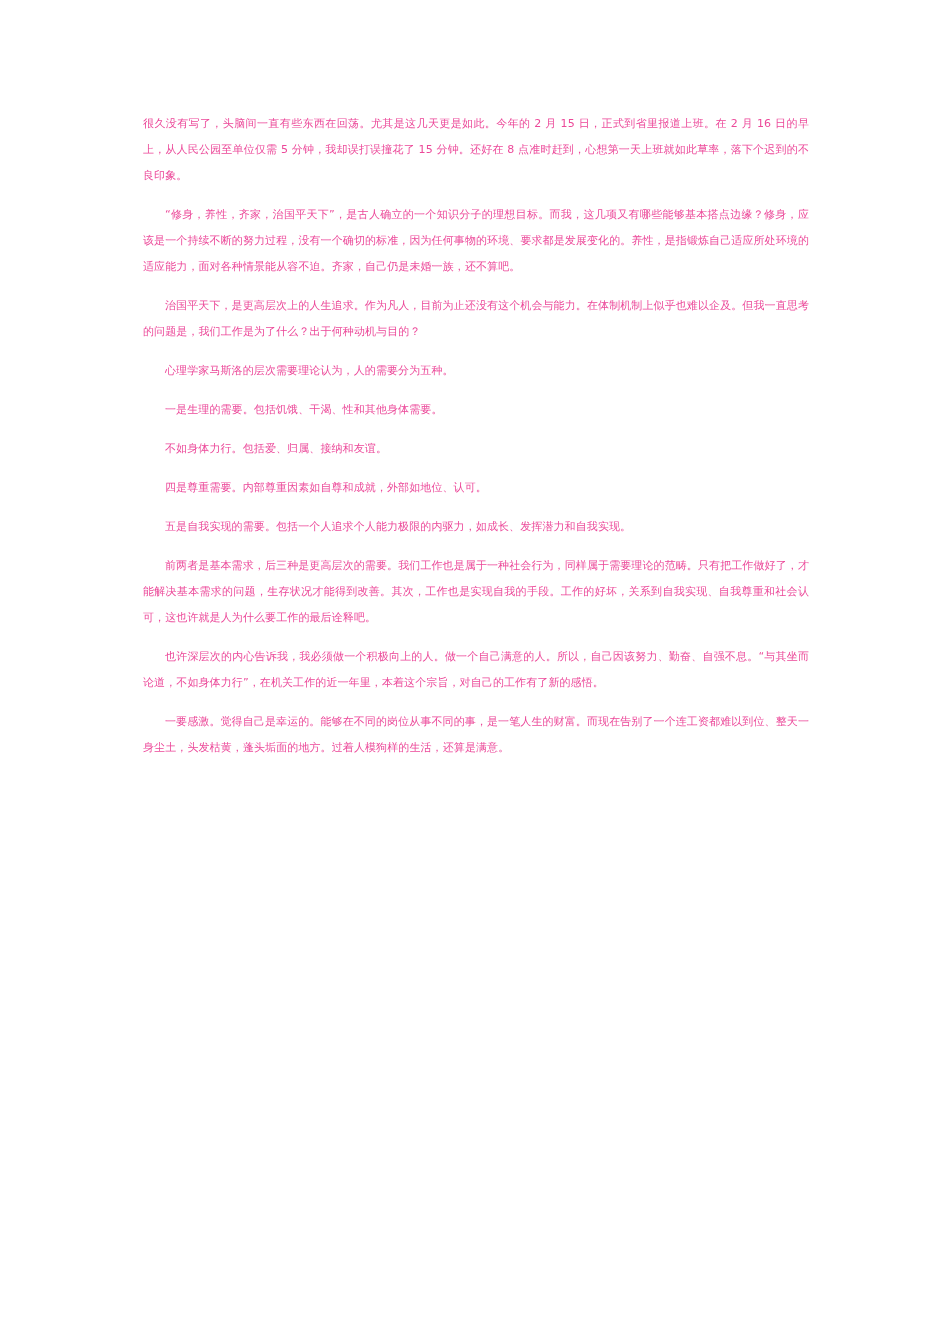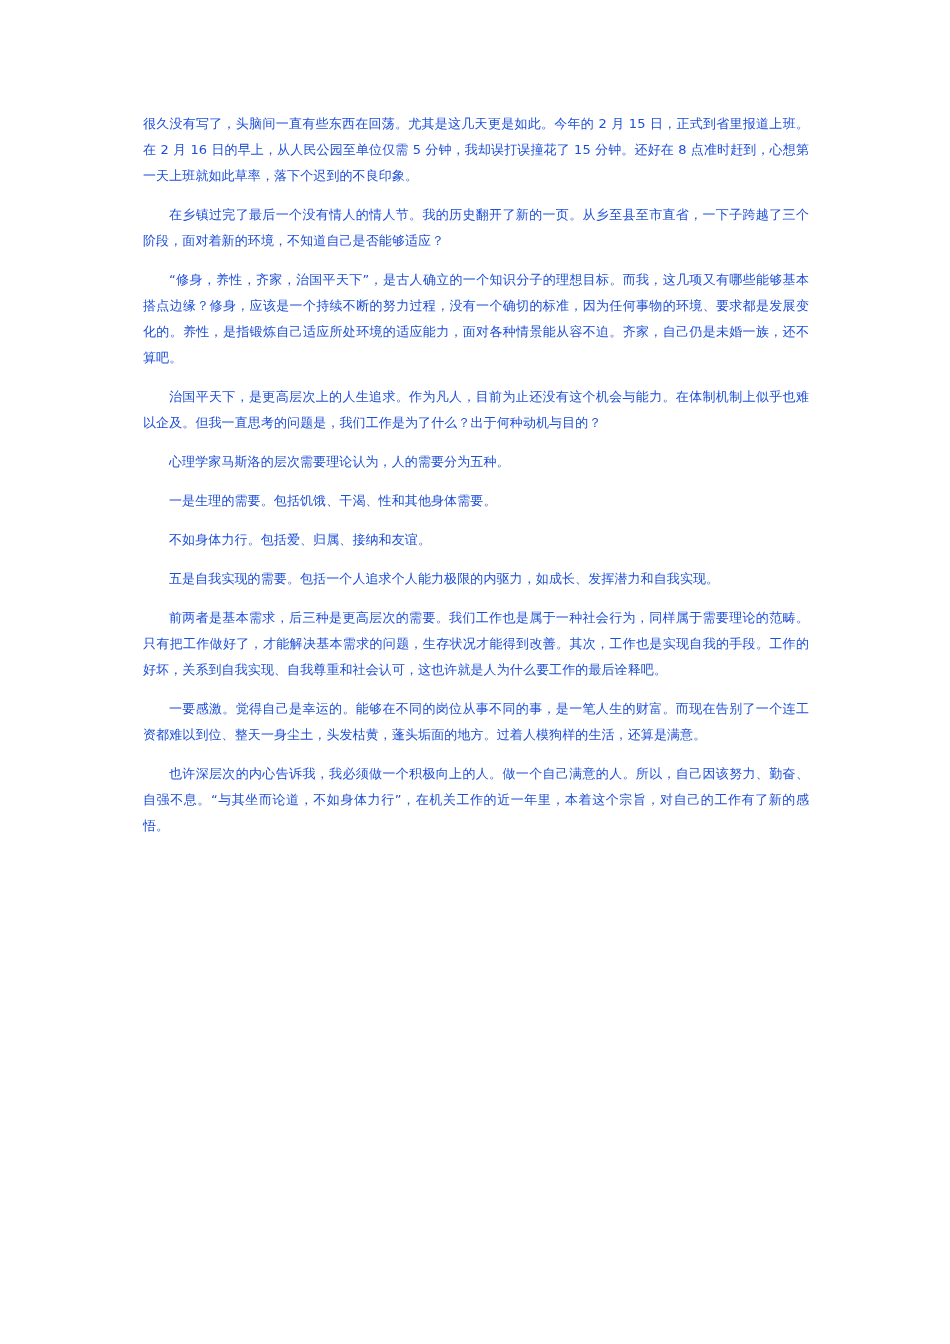--- a/index.html
+++ b/index.html
@@ -22,48 +22,48 @@
     box-sizing: border-box;
   }
   .doc-body {
     position: absolute;
     left: 143px;
     top: 111px;
     width: 666px;
   }
   .para {
     margin: 0 0 13px 0;
-    font-size: 13px;
+    font-size: 11px;
     line-height: 26px;
     text-align: justify;
     text-justify: inter-ideograph;
     text-indent: 2em;
     letter-spacing: 0.1px;
     word-break: break-all;
-    color: #1d4ed8;
+    color: #ec4899;
   }
   .para.no-indent {
     text-indent: 0;
   }
   .para:last-child {
     margin-bottom: 0;
   }
 </style>
 </head>
 <body>
 
 <div class="page">
   <div class="doc-body">
 
     <p class="para no-indent">很久没有写了，头脑间一直有些东西在回荡。尤其是这几天更是如此。今年的 2 月 15 日，正式到省里报道上班。在 2 月 16 日的早上，从人民公园至单位仅需 5 分钟，我却误打误撞花了 15 分钟。还好在 8 点准时赶到，心想第一天上班就如此草率，落下个迟到的不良印象。</p>
-    <p class="para">在乡镇过完了最后一个没有情人的情人节。我的历史翻开了新的一页。从乡至县至市直省，一下子跨越了三个阶段，面对着新的环境，不知道自己是否能够适应？</p>
     <p class="para">“修身，养性，齐家，治国平天下”，是古人确立的一个知识分子的理想目标。而我，这几项又有哪些能够基本搭点边缘？修身，应该是一个持续不断的努力过程，没有一个确切的标准，因为任何事物的环境、要求都是发展变化的。养性，是指锻炼自己适应所处环境的适应能力，面对各种情景能从容不迫。齐家，自己仍是未婚一族，还不算吧。</p>
     <p class="para">治国平天下，是更高层次上的人生追求。作为凡人，目前为止还没有这个机会与能力。在体制机制上似乎也难以企及。但我一直思考的问题是，我们工作是为了什么？出于何种动机与目的？</p>
     <p class="para">心理学家马斯洛的层次需要理论认为，人的需要分为五种。</p>
     <p class="para">一是生理的需要。包括饥饿、干渴、性和其他身体需要。</p>
     <p class="para">不如身体力行。包括爱、归属、接纳和友谊。</p>
+    <p class="para">四是尊重需要。内部尊重因素如自尊和成就，外部如地位、认可。</p>
     <p class="para">五是自我实现的需要。包括一个人追求个人能力极限的内驱力，如成长、发挥潜力和自我实现。</p>
     <p class="para">前两者是基本需求，后三种是更高层次的需要。我们工作也是属于一种社会行为，同样属于需要理论的范畴。只有把工作做好了，才能解决基本需求的问题，生存状况才能得到改善。其次，工作也是实现自我的手段。工作的好坏，关系到自我实现、自我尊重和社会认可，这也许就是人为什么要工作的最后诠释吧。</p>
+    <p class="para">也许深层次的内心告诉我，我必须做一个积极向上的人。做一个自己满意的人。所以，自己因该努力、勤奋、自强不息。“与其坐而论道，不如身体力行”，在机关工作的近一年里，本着这个宗旨，对自己的工作有了新的感悟。</p>
     <p class="para">一要感激。觉得自己是幸运的。能够在不同的岗位从事不同的事，是一笔人生的财富。而现在告别了一个连工资都难以到位、整天一身尘土，头发枯黄，蓬头垢面的地方。过着人模狗样的生活，还算是满意。</p>
-    <p class="para">也许深层次的内心告诉我，我必须做一个积极向上的人。做一个自己满意的人。所以，自己因该努力、勤奋、自强不息。“与其坐而论道，不如身体力行”，在机关工作的近一年里，本着这个宗旨，对自己的工作有了新的感悟。</p>
 
   </div>
 </div>
 
 </body></html>

